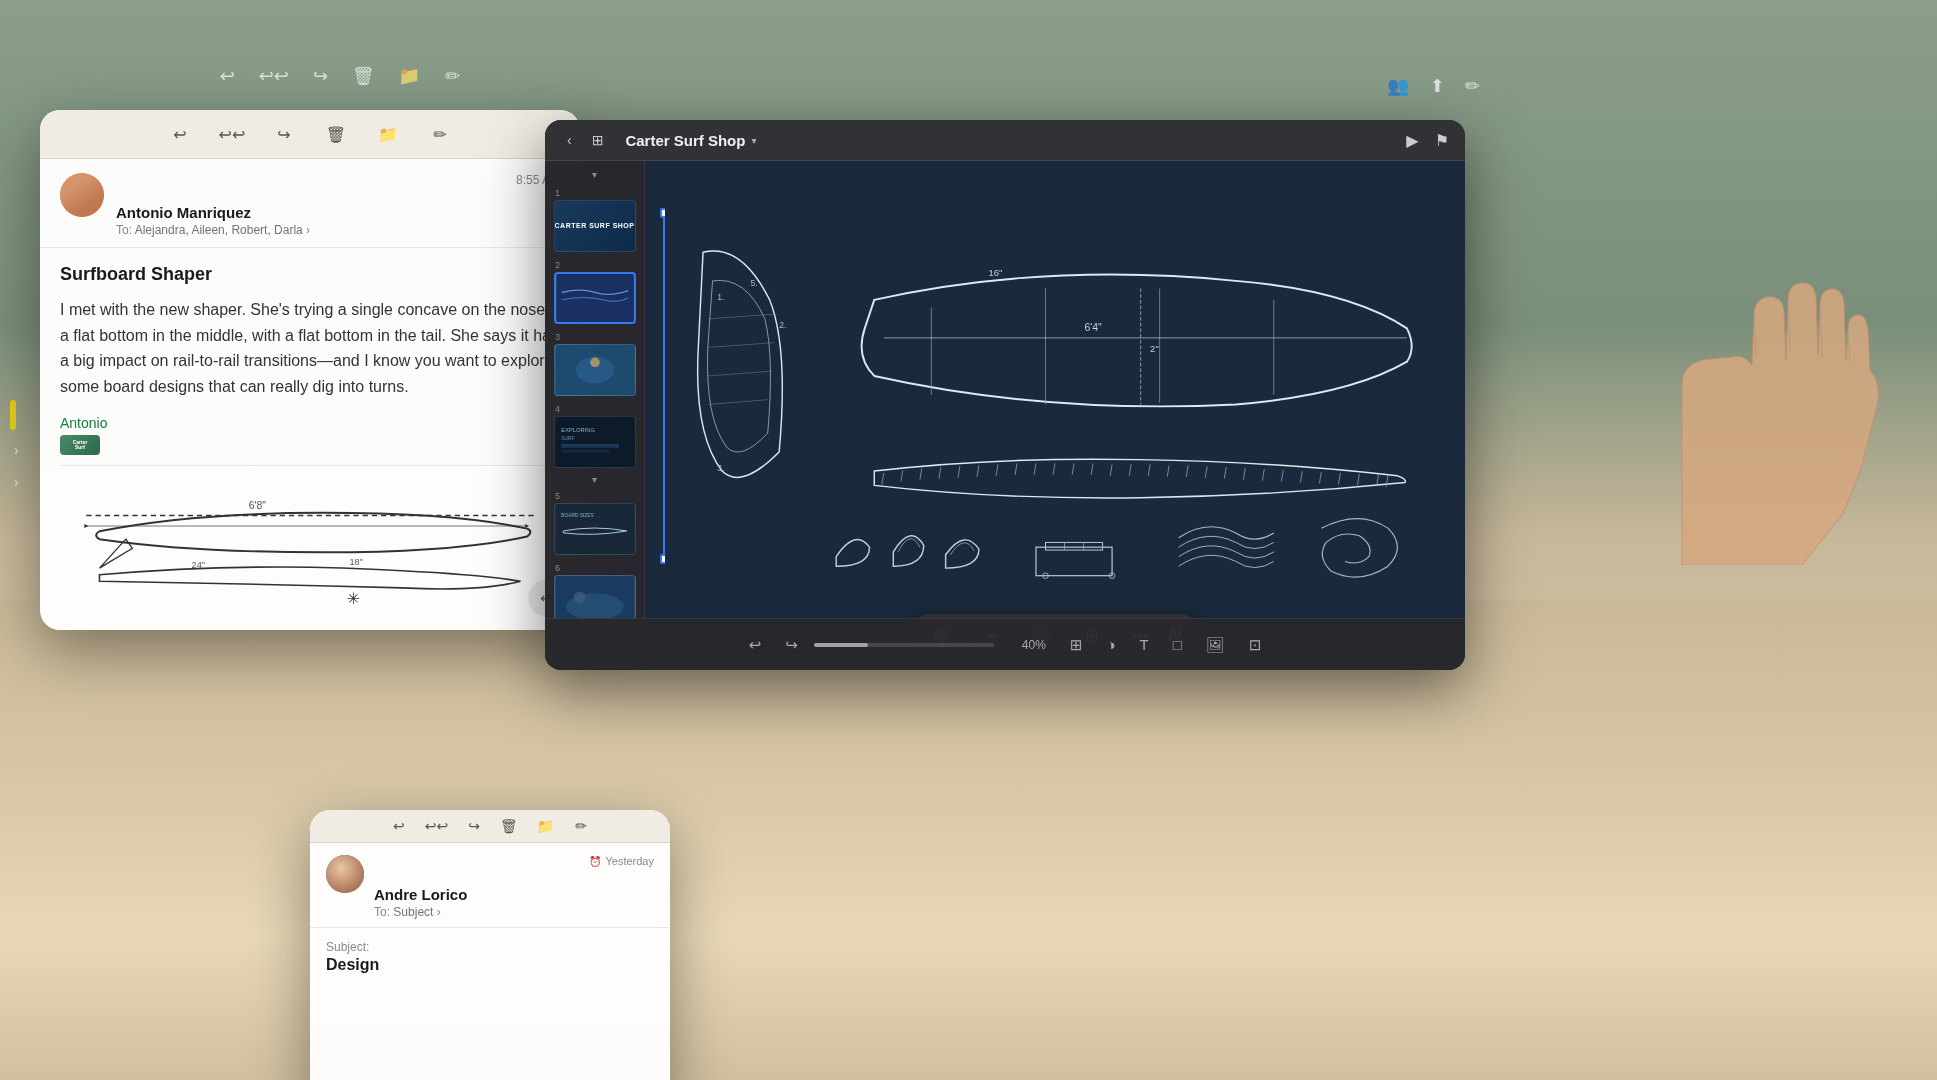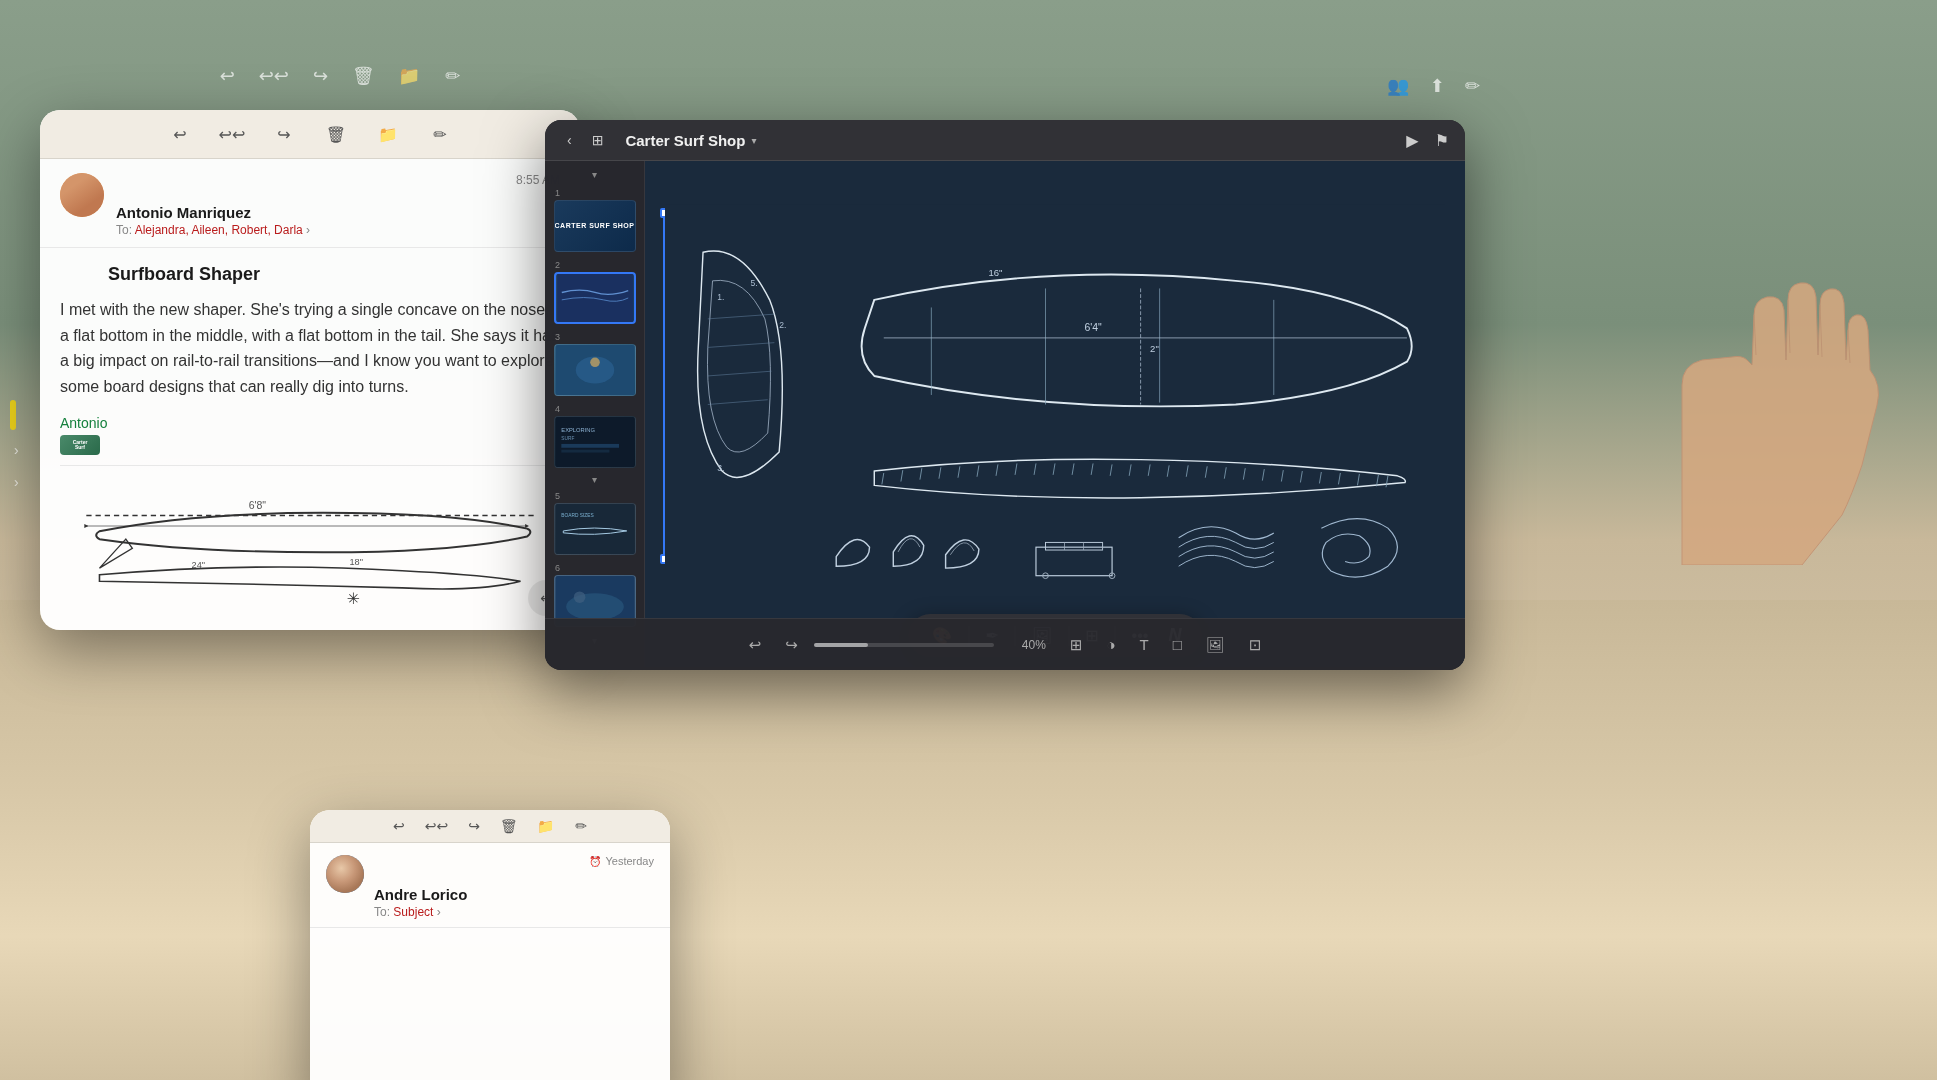--- a/index.html
+++ b/index.html
@@ -84,36 +84,35 @@
       font-weight: 600;
       font-size: 15px;
       color: #1a1a1a;
       margin-top: 31px;
     }
     .email-to {
       font-size: 12px;
       color: #888;
       margin-top: 2px;
     }
-    .email-to a { color: #b91c1c; text-decoration: none; }
+    .email-to a { color: #737373; text-decoration: none; }
     .email-time {
       font-size: 12px;
       color: #888;
       flex-shrink: 0;
     }
 
     .email-body {
       padding: 16px 20px;
     }
     .email-subject {
       font-weight: 700;
       font-size: 18px;
       color: #1a1a1a;
       margin-bottom: 12px;
-      margin-left: 48px;
     }
     .email-text {
       font-size: 16px;
       color: #333;
       line-height: 1.6;
       margin-bottom: 16px;
     }
     .email-signature {
       font-size: 14px;
       color: #15803d;
@@ -834,20 +833,24 @@
       </div>
     </div>
     <div style="display:flex; flex-direction:column; align-items:flex-end; gap:4px;">
       <div style="display:flex; align-items:center; gap:4px;">
         <span style="font-size:10px; color:#888;">⏰</span>
         <span style="font-size:11px; color:#888;">Yesterday</span>
       </div>
     </div>
   </div>
 
+  <div class="email-mini-body">
+    <div class="email-mini-subject">Subject:</div>
+    <div style="font-weight:700; font-size:16px; color:#1a1a1a;">Design</div>
+  </div>
 </div>
 
 <div style="
   position: absolute;
   top: 185px;
   right: 55px;
   width: 280px;
   height: 380px;
   pointer-events: none;
   z-index: 100;

